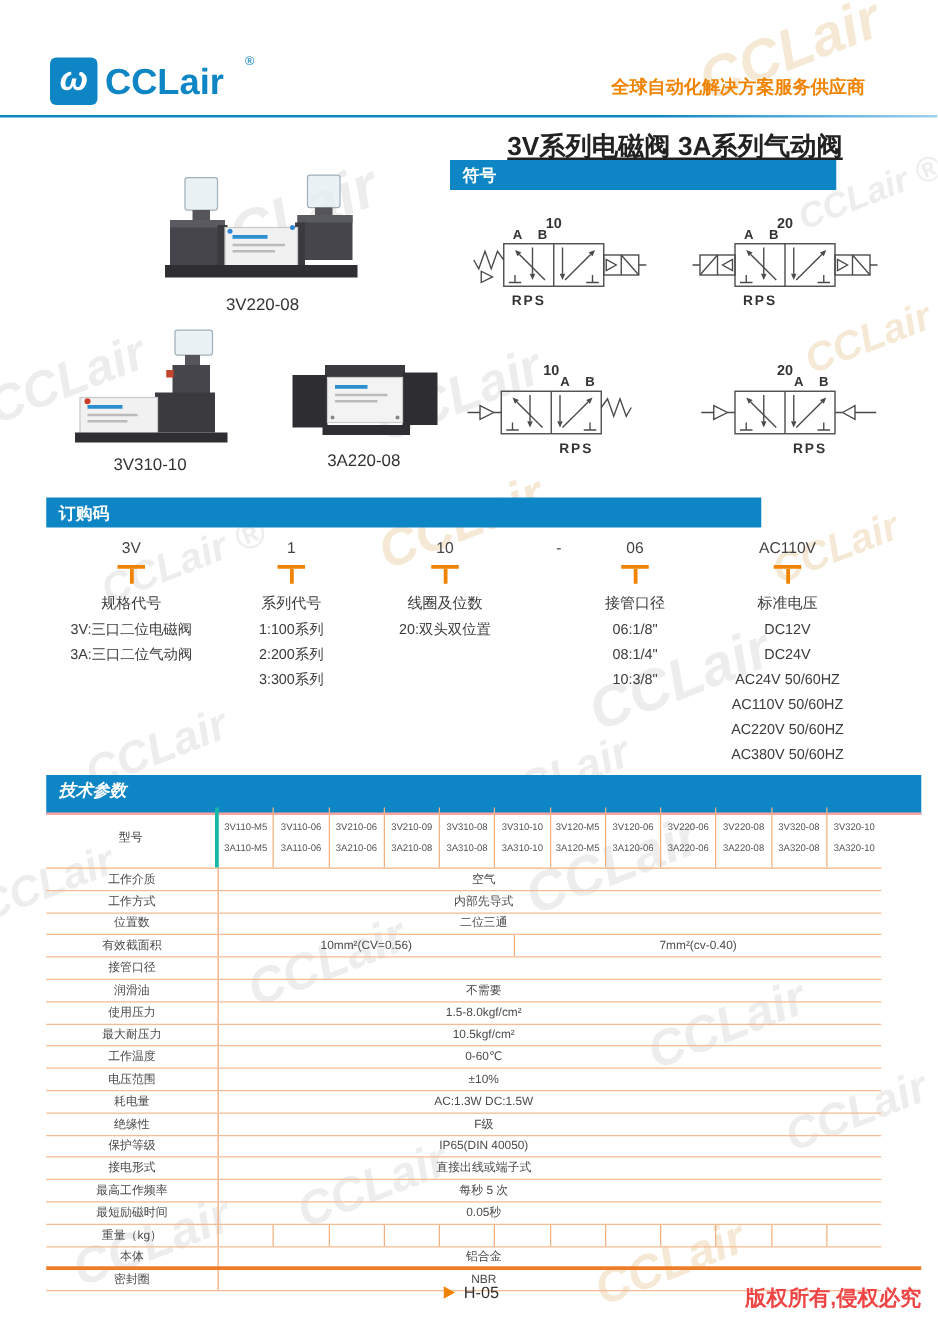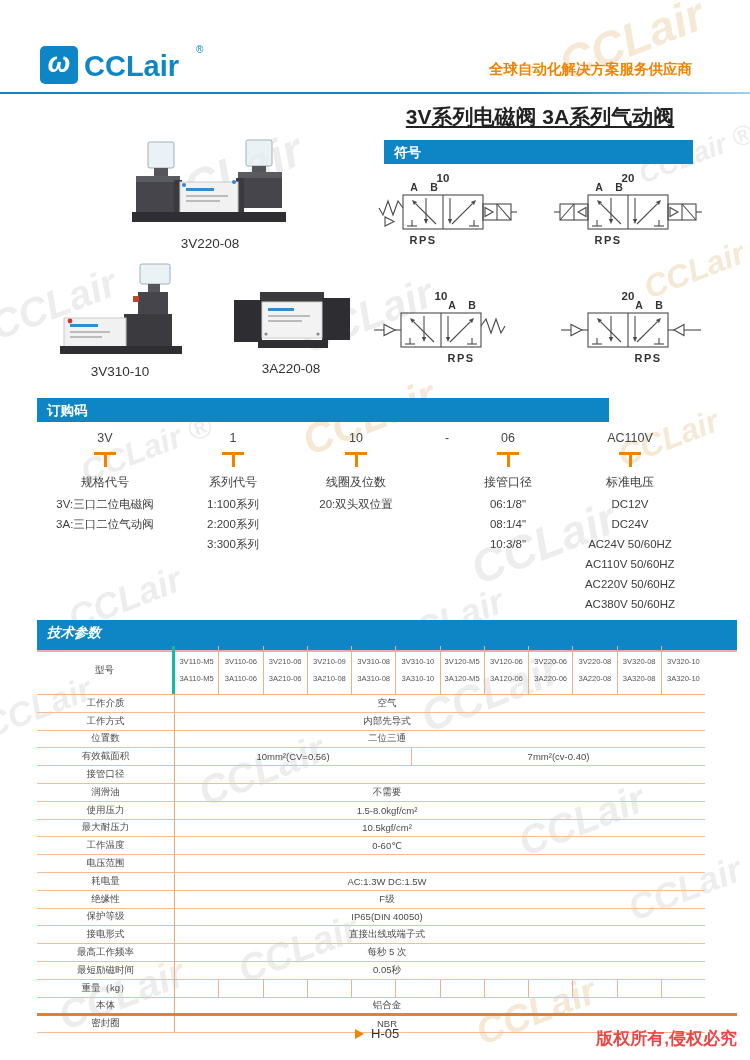--- a/index.html
+++ b/index.html
@@ -142,21 +142,21 @@
   <rect x="30" y="18" width="60" height="36" fill="#f3f3f3" stroke="#cccccc"></rect>
   <rect x="36" y="24" width="26" height="3" fill="#2b8fd0"></rect>
   <rect x="36" y="31" width="42" height="2" fill="#bbb"></rect>
   <rect x="36" y="36" width="34" height="2" fill="#bbb"></rect>
   <circle cx="34" cy="50" r="1.6" fill="#888"></circle>
   <circle cx="86" cy="50" r="1.6" fill="#888"></circle>
   <rect x="26" y="56" width="70" height="8" fill="#2e2e33"></rect>
 </svg>
 <div class="abs caption" style="left:226px;top:361px;width:130px;">3A220-08</div>
 
-<div class="abs banner" style="left:360px;top:140px;width:309px;margin-left:24px;">
+<div class="abs banner" style="left:360px;top:128px;width:309px;">
   <span>符号</span>
 </div>
 <div id="symbols">
     <div class="abs symbol" style="left: 368px; top: 170px; z-index: 2;"><svg width="150" height="80">
         <g stroke="#4a4a4a" stroke-width="1.1" fill="none">
           <rect x="35" y="25" width="80" height="34"></rect>
           <line x1="75" y1="25" x2="75" y2="59"></line>
           <line x1="68" y1="54" x2="47.53553390593274" y2="33.53553390593274"></line>
           <polygon points="44,30 49.09116882454314,31.979898987322333 45.979898987322336,35.09116882454314" fill="#4a4a4a" stroke="none"></polygon>
           <line x1="58" y1="28" x2="58" y2="49"></line>
@@ -422,20 +422,21 @@
       <div class="spec-row">
         <div class="spec-row-label">最大耐压力</div>
         <div class="spec-row-value">10.5kgf/cm²</div>
       </div>
       <div class="spec-row">
         <div class="spec-row-label">工作温度</div>
         <div class="spec-row-value">0-60℃</div>
       </div>
       <div class="spec-row">
         <div class="spec-row-label">电压范围</div>
+        <div class="spec-row-value">±10%</div>
       </div>
       <div class="spec-row">
         <div class="spec-row-label">耗电量</div>
         <div class="spec-row-value">AC:1.3W DC:1.5W</div>
       </div>
       <div class="spec-row">
         <div class="spec-row-label">绝缘性</div>
         <div class="spec-row-value">F级</div>
       </div>
       <div class="spec-row">

